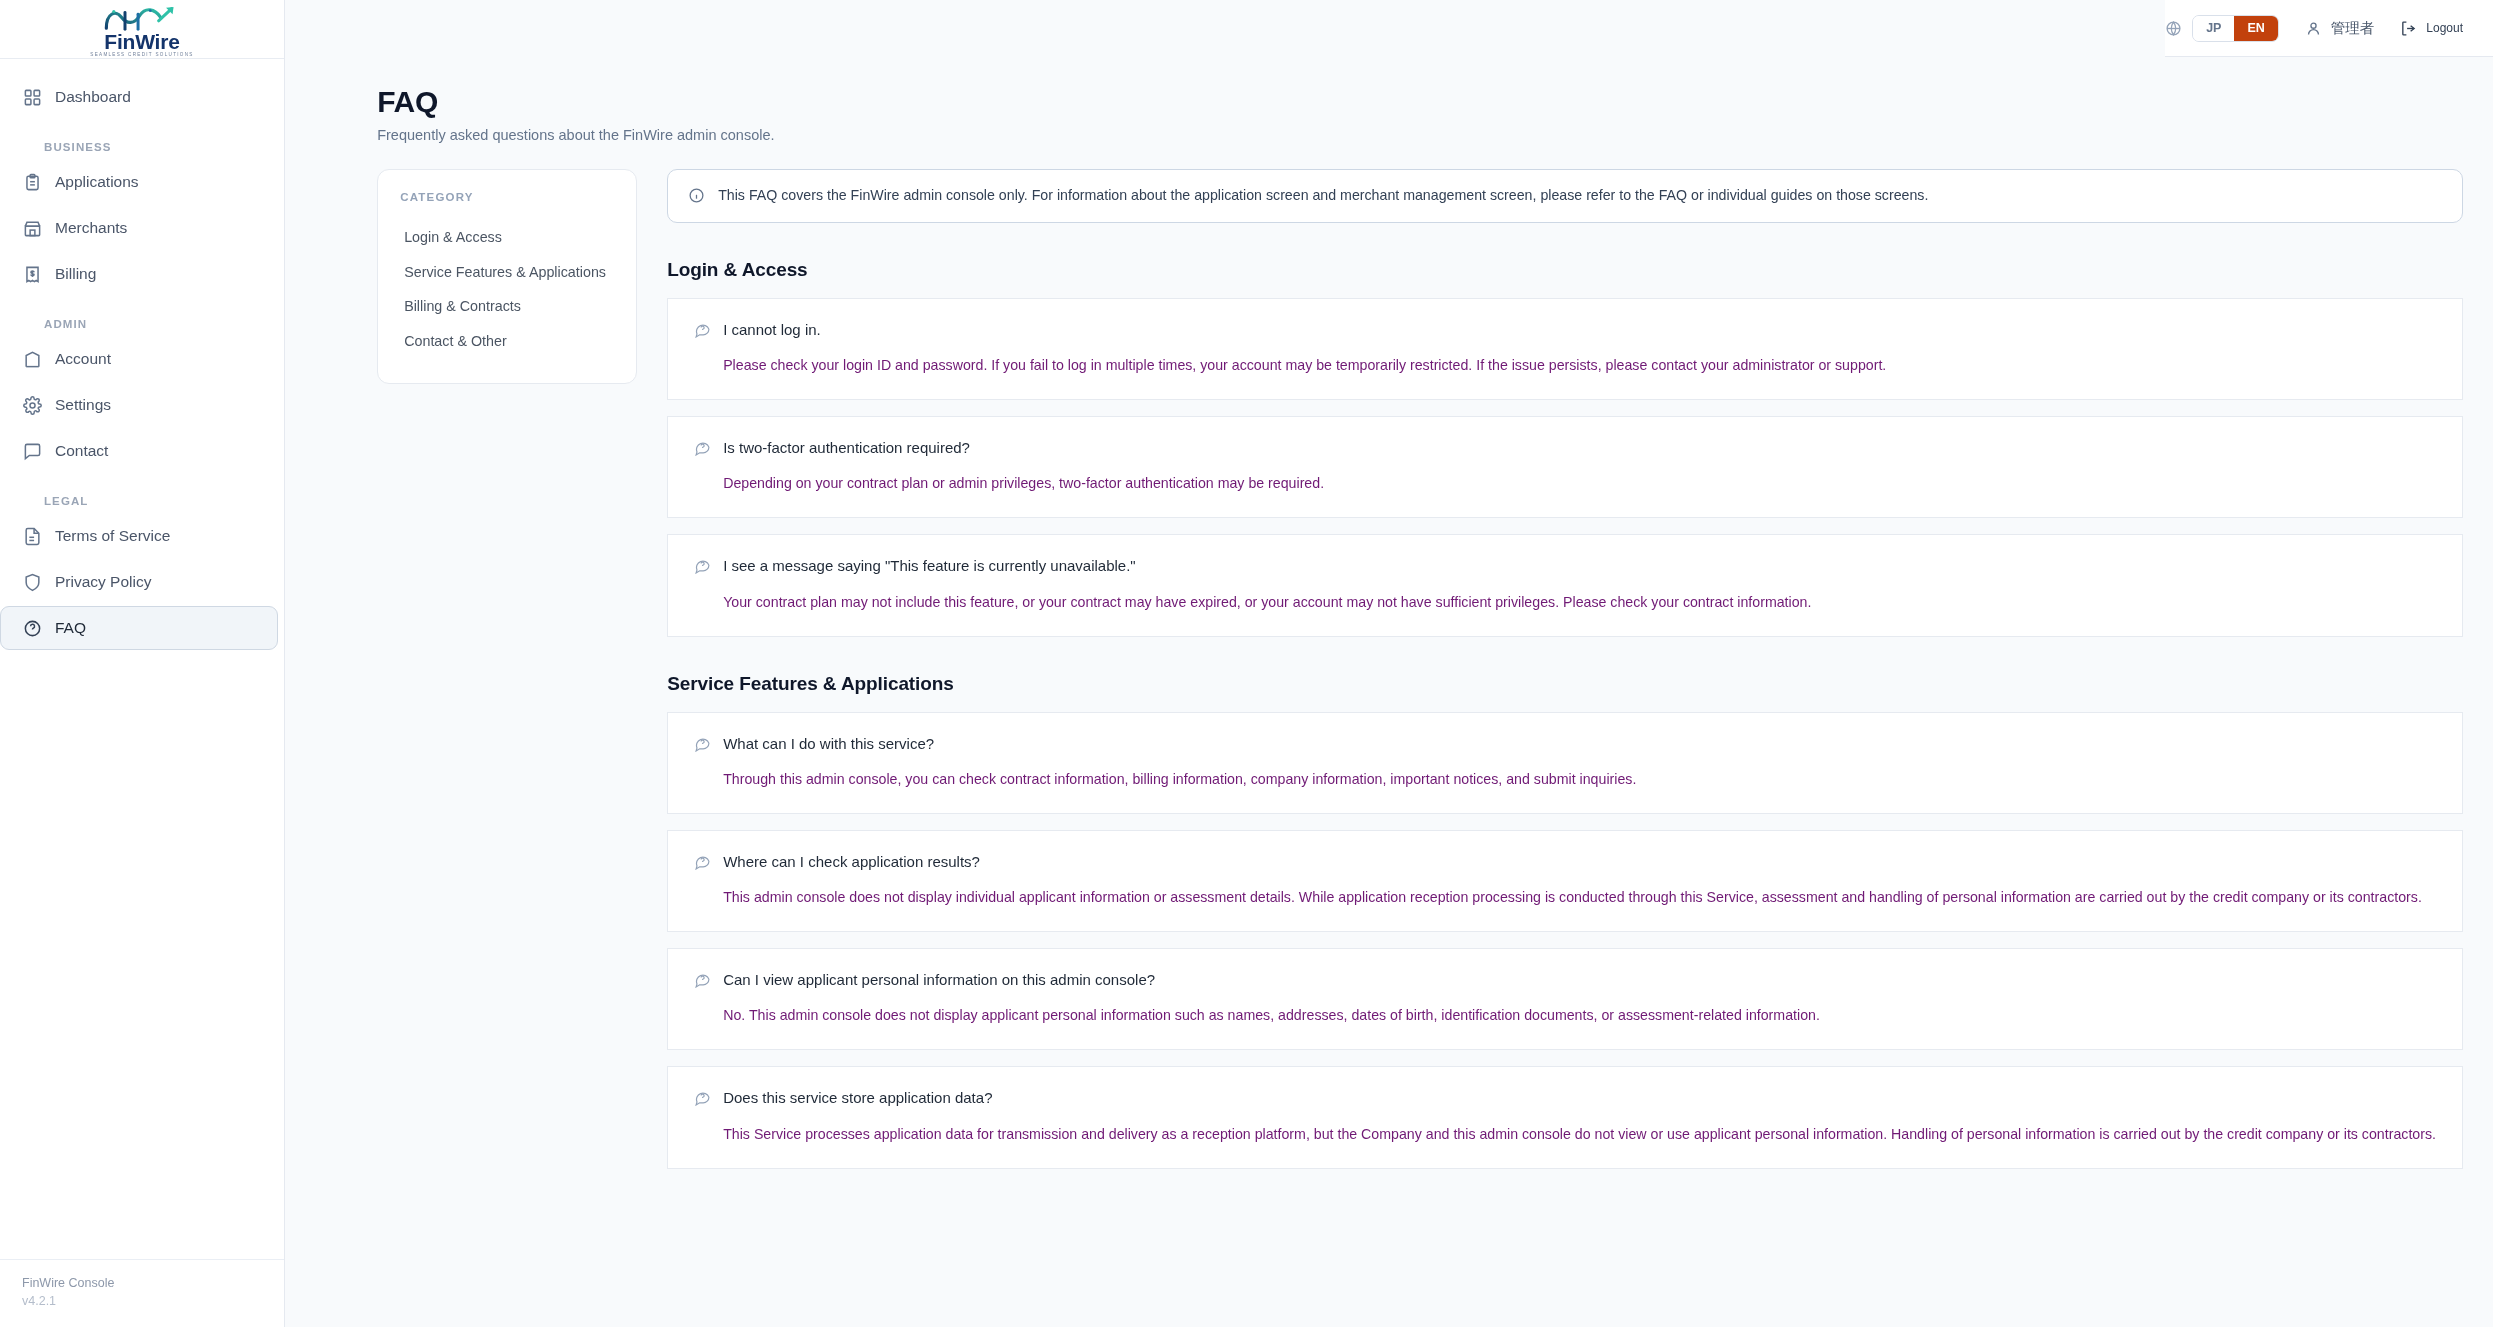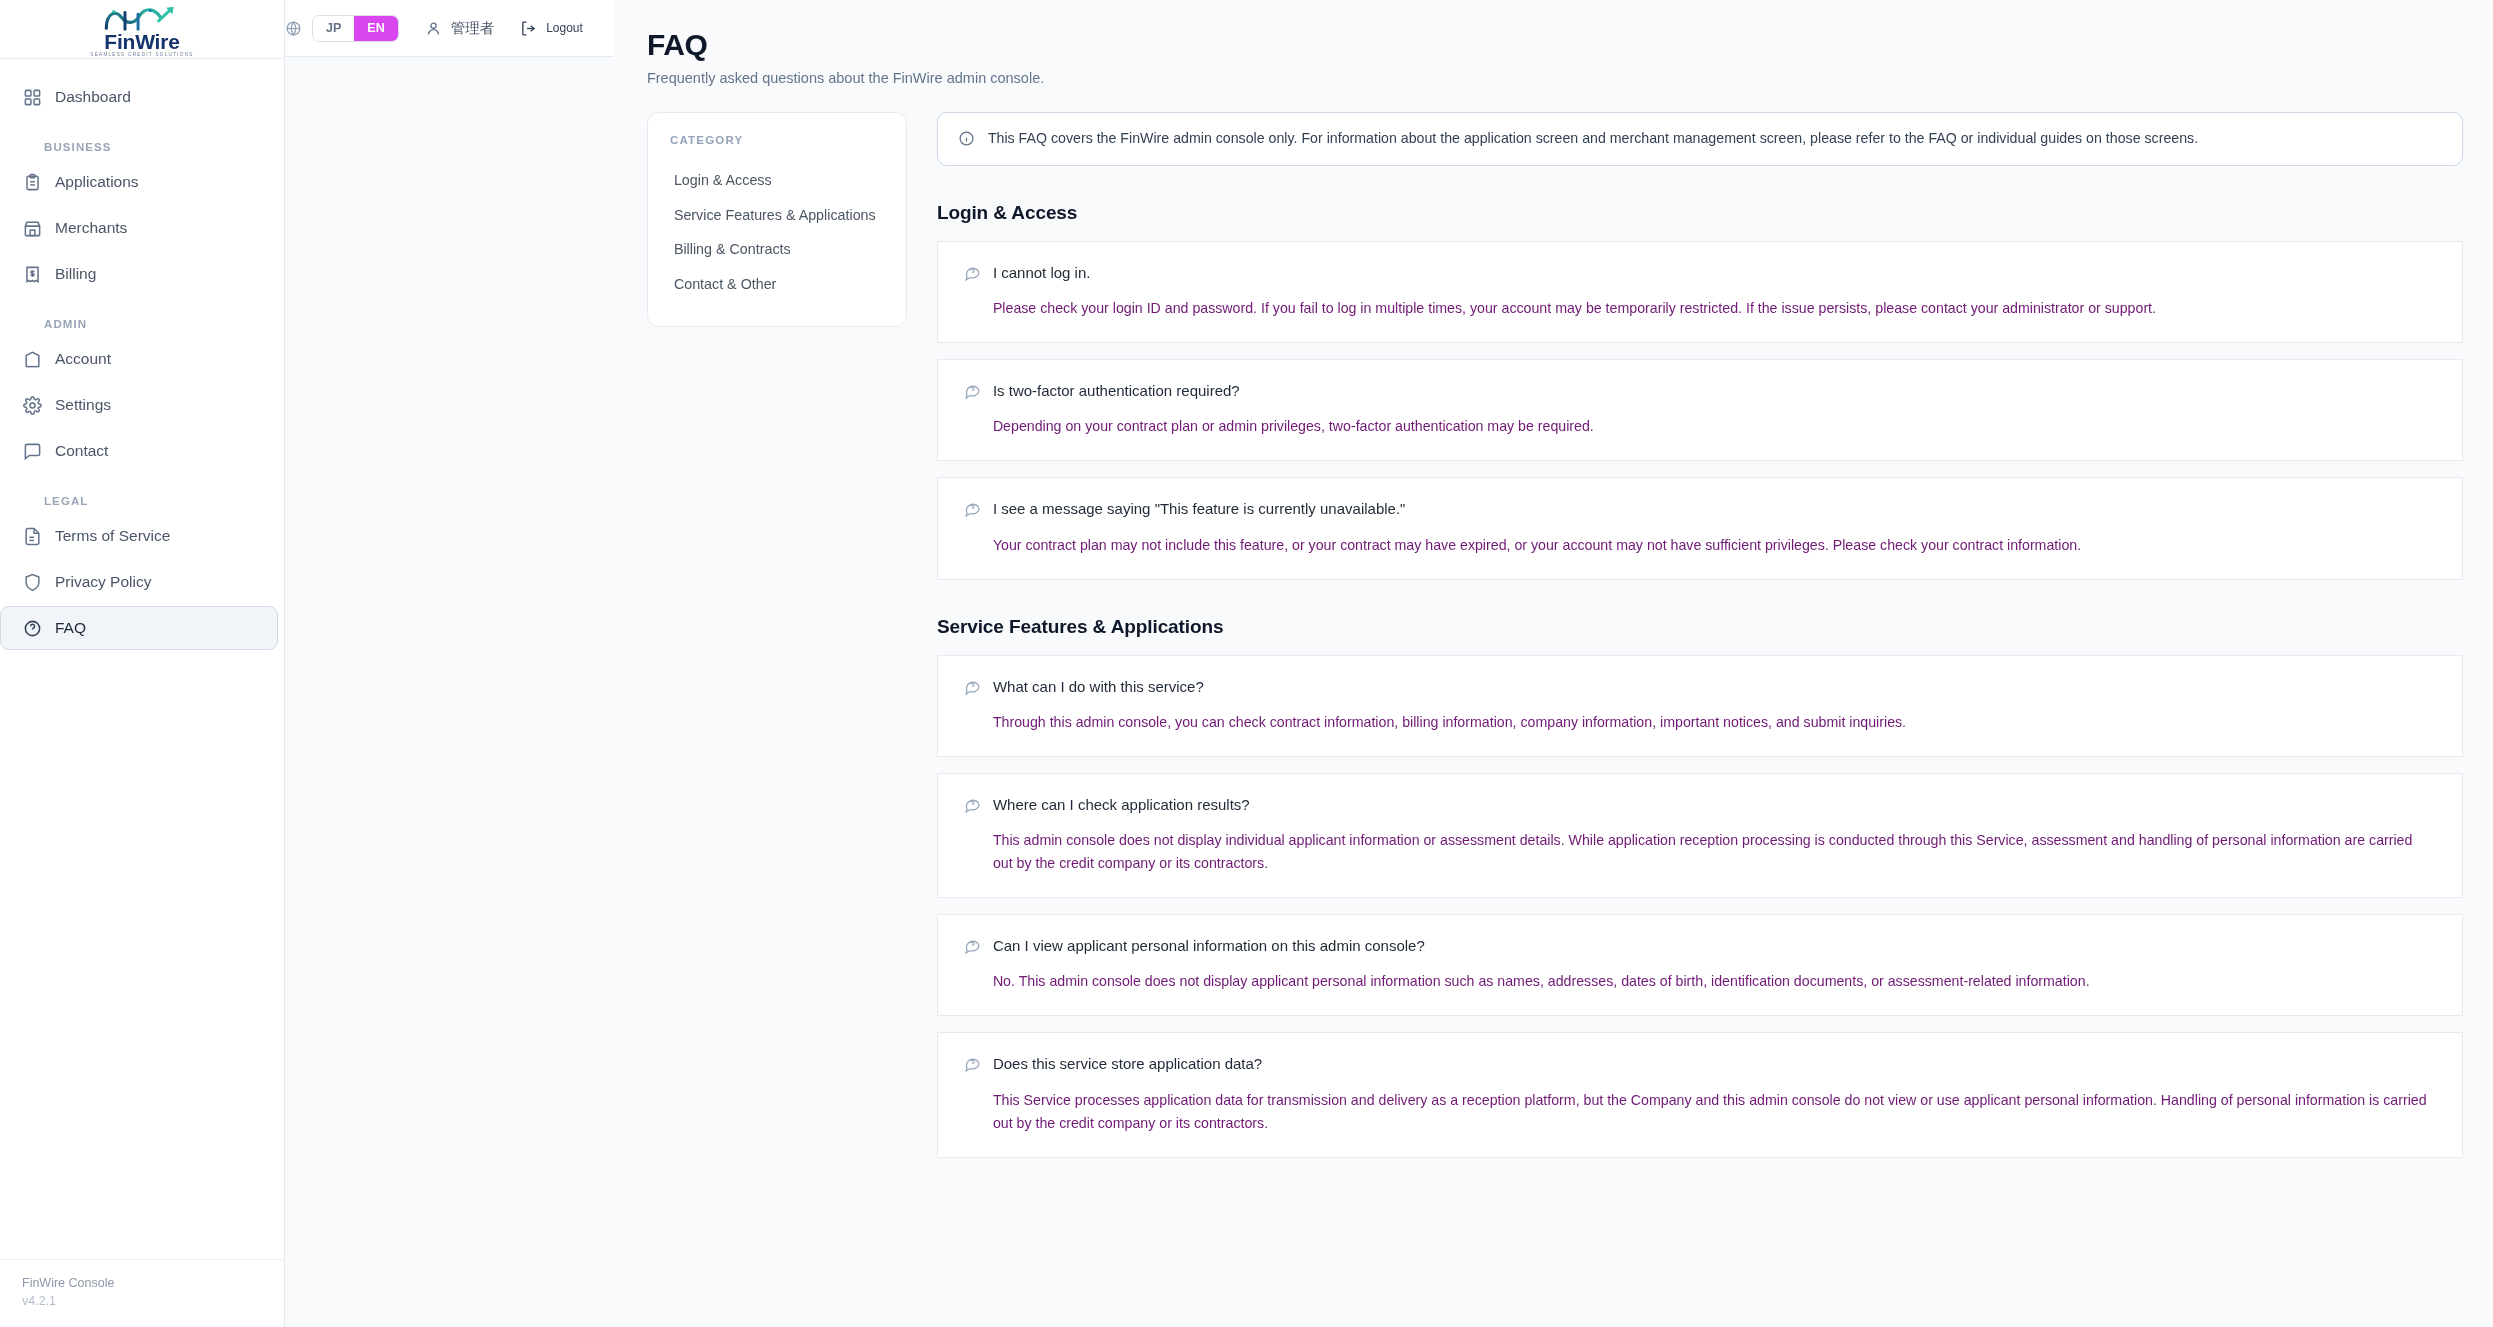--- a/index.html
+++ b/index.html
@@ -83,21 +83,21 @@
   }
   .sidebar-footer {
     border-top: 1px solid #eaeef4;
     padding: 14px 22px 16px 22px;
     line-height: 1.5;
   }
   .sidebar-footer .fname { font-size: 12.5px; color: #8d98aa; }
   .sidebar-footer .fver { font-size: 12.5px; color: #b4bdcb; }
 
   
-  .main { flex: 1; display: flex; flex-direction: row; height: 1327px; background: #f8fafc; }
+  .main { flex: 1; display: flex; flex-direction: column; height: 1327px; background: #f8fafc; align-items: flex-end; }
   .topbar {
     height: 57px;
     min-height: 57px;
     background: #ffffff;
     border-bottom: 1px solid #e5e9f0;
     display: flex;
     align-items: center;
     justify-content: flex-end;
     padding-right: 30px;
     gap: 26px;
@@ -115,21 +115,21 @@
   .lang-opt {
     font-size: 12.5px;
     font-weight: 600;
     color: #64748b;
     padding: 0 13px;
     display: flex;
     align-items: center;
     background: #ffffff;
     cursor: pointer;
   }
-  .lang-opt.active { background: #d946ef; color: #ffffff; }
+  .lang-opt.active { background: #c2410c; color: #ffffff; }
   .user-chip { display: flex; align-items: center; gap: 9px; color: #475569; font-size: 14.5px; cursor: pointer; }
   .user-chip svg { width: 17px; height: 17px; display: block; color: #64748b; }
   .logout-chip { display: flex; align-items: center; gap: 9px; color: #334155; font-size: 12px; cursor: pointer; }
   .logout-chip svg { width: 17px; height: 17px; display: block; }
 
   .content { flex: 1; overflow: hidden; padding: 28px 30px 0 34px; }
   .page-title { font-size: 30px; font-weight: 700; color: #0f172a; letter-spacing: -0.3px; }
   .page-sub { font-size: 14.5px; color: #64748b; margin-top: 8px; }
 
   .body-row { display: flex; gap: 30px; margin-top: 26px; align-items: flex-start; }

